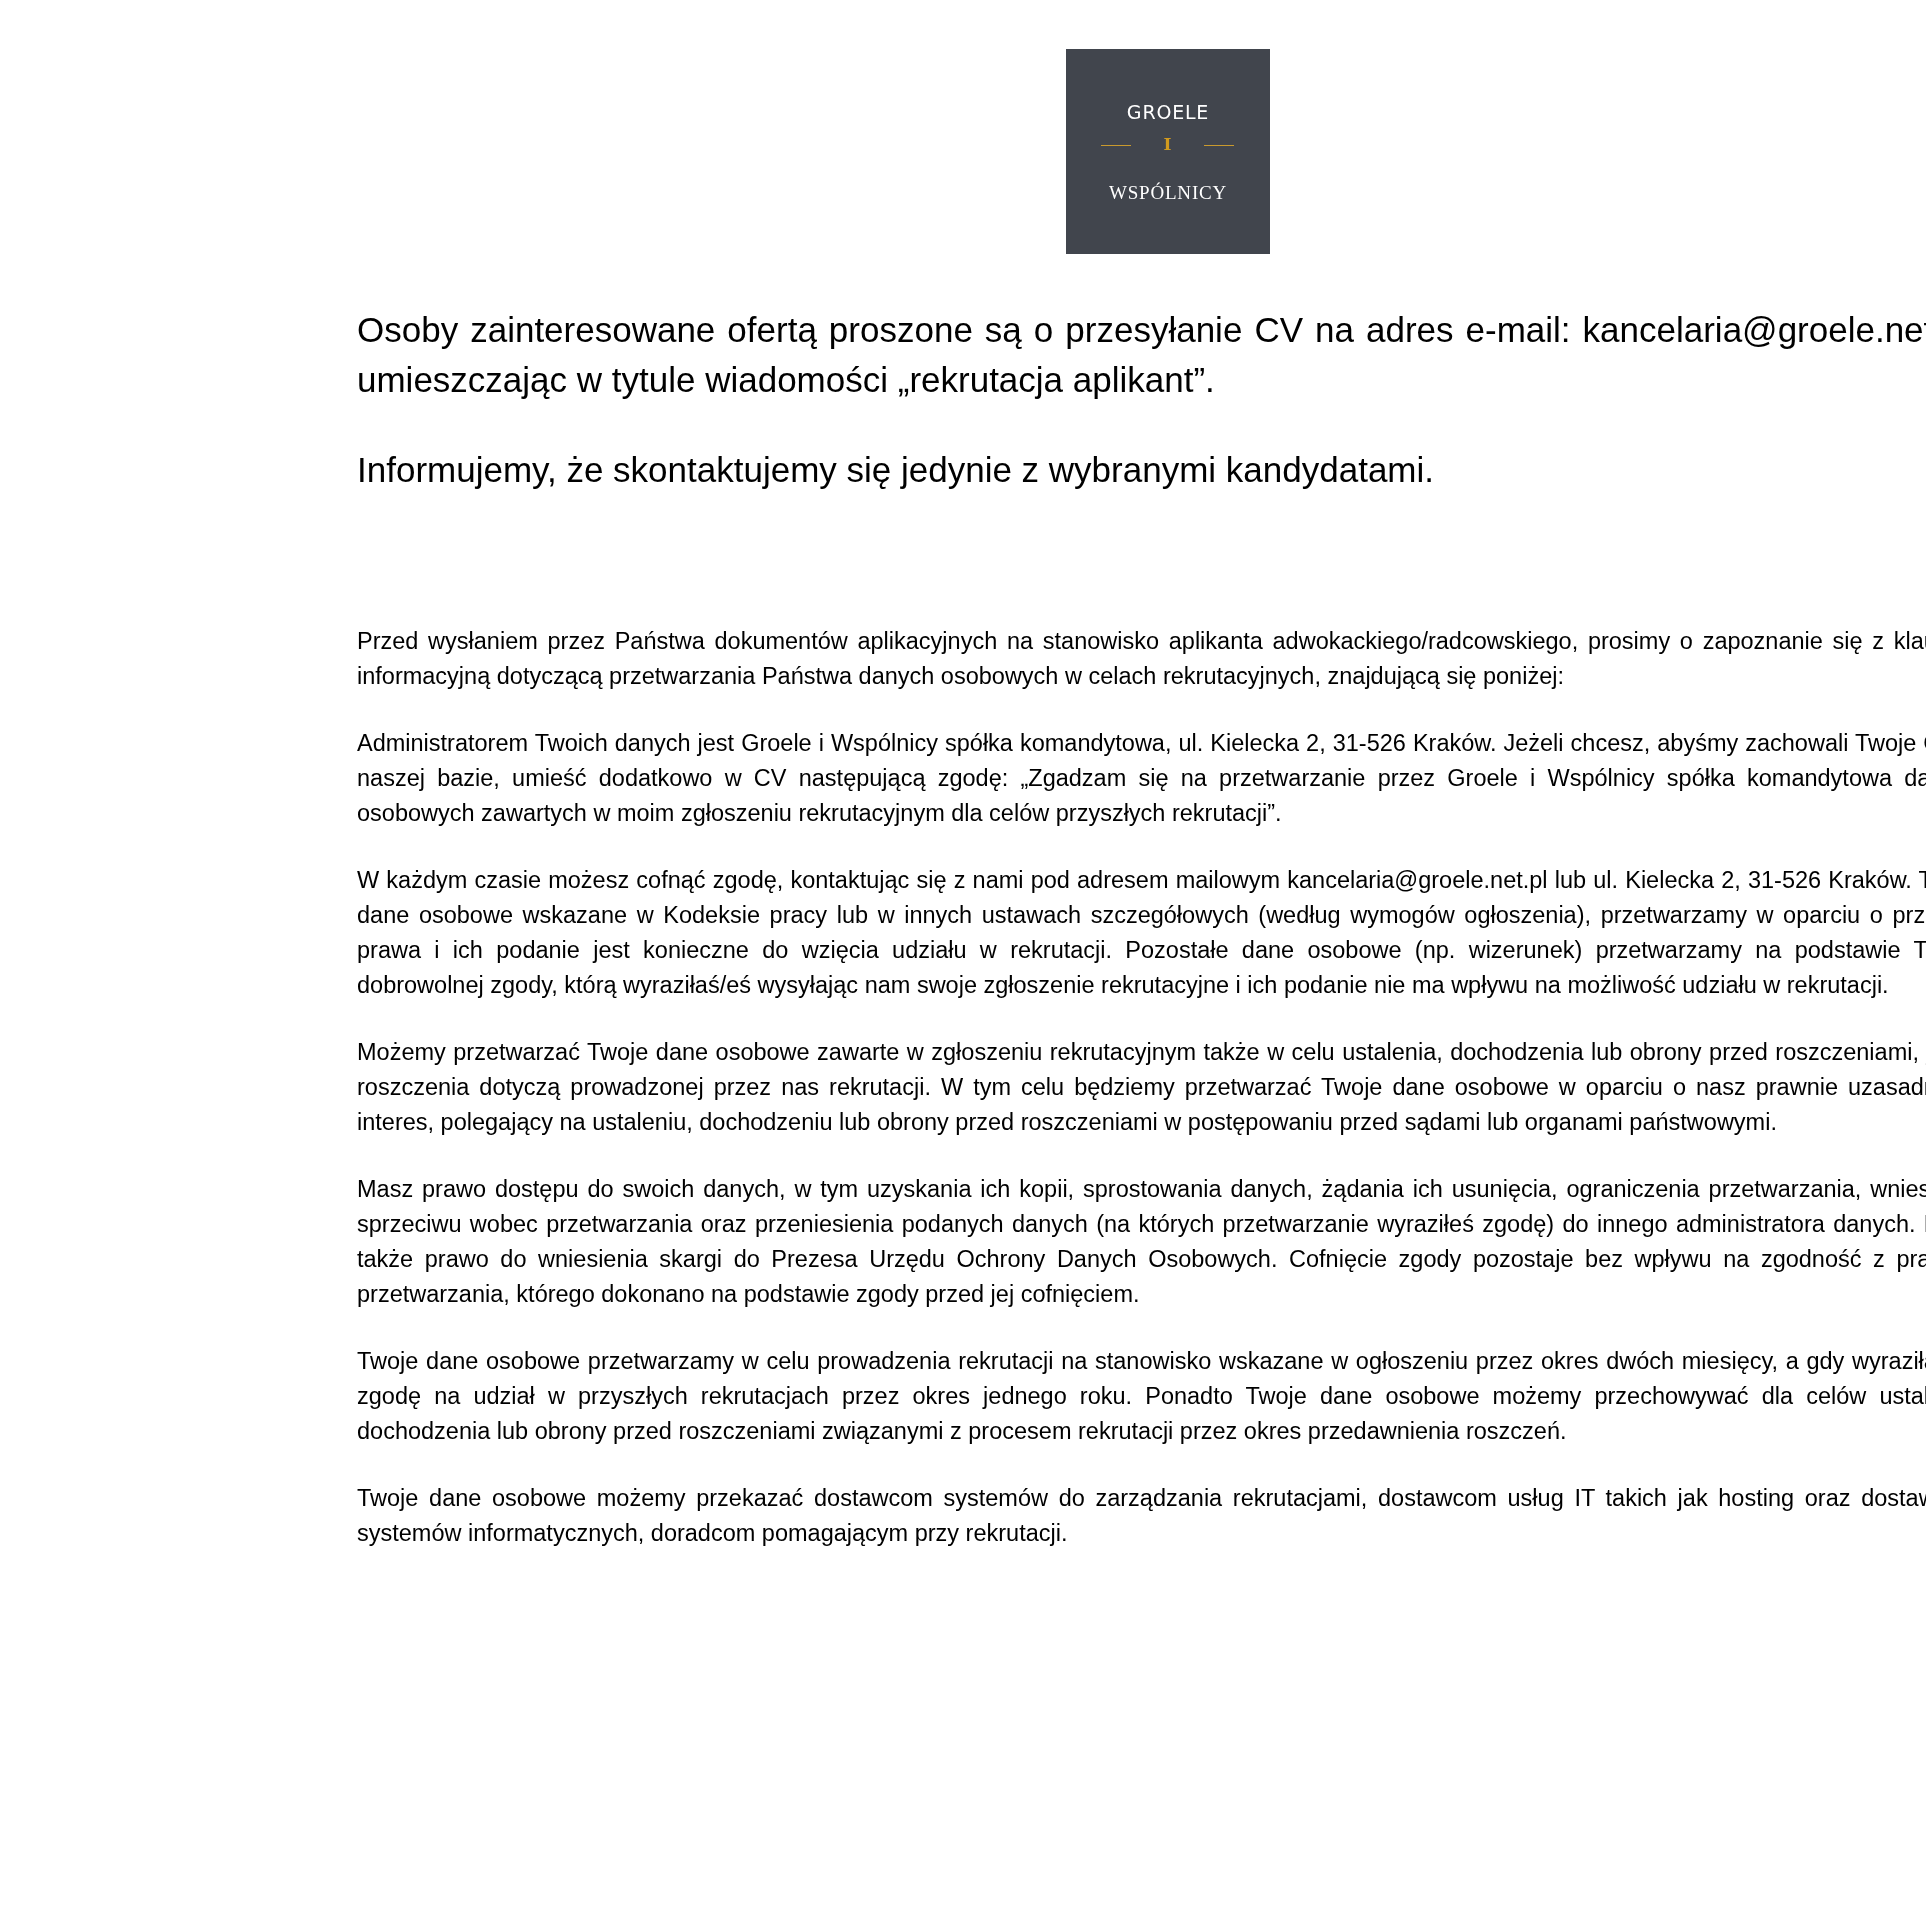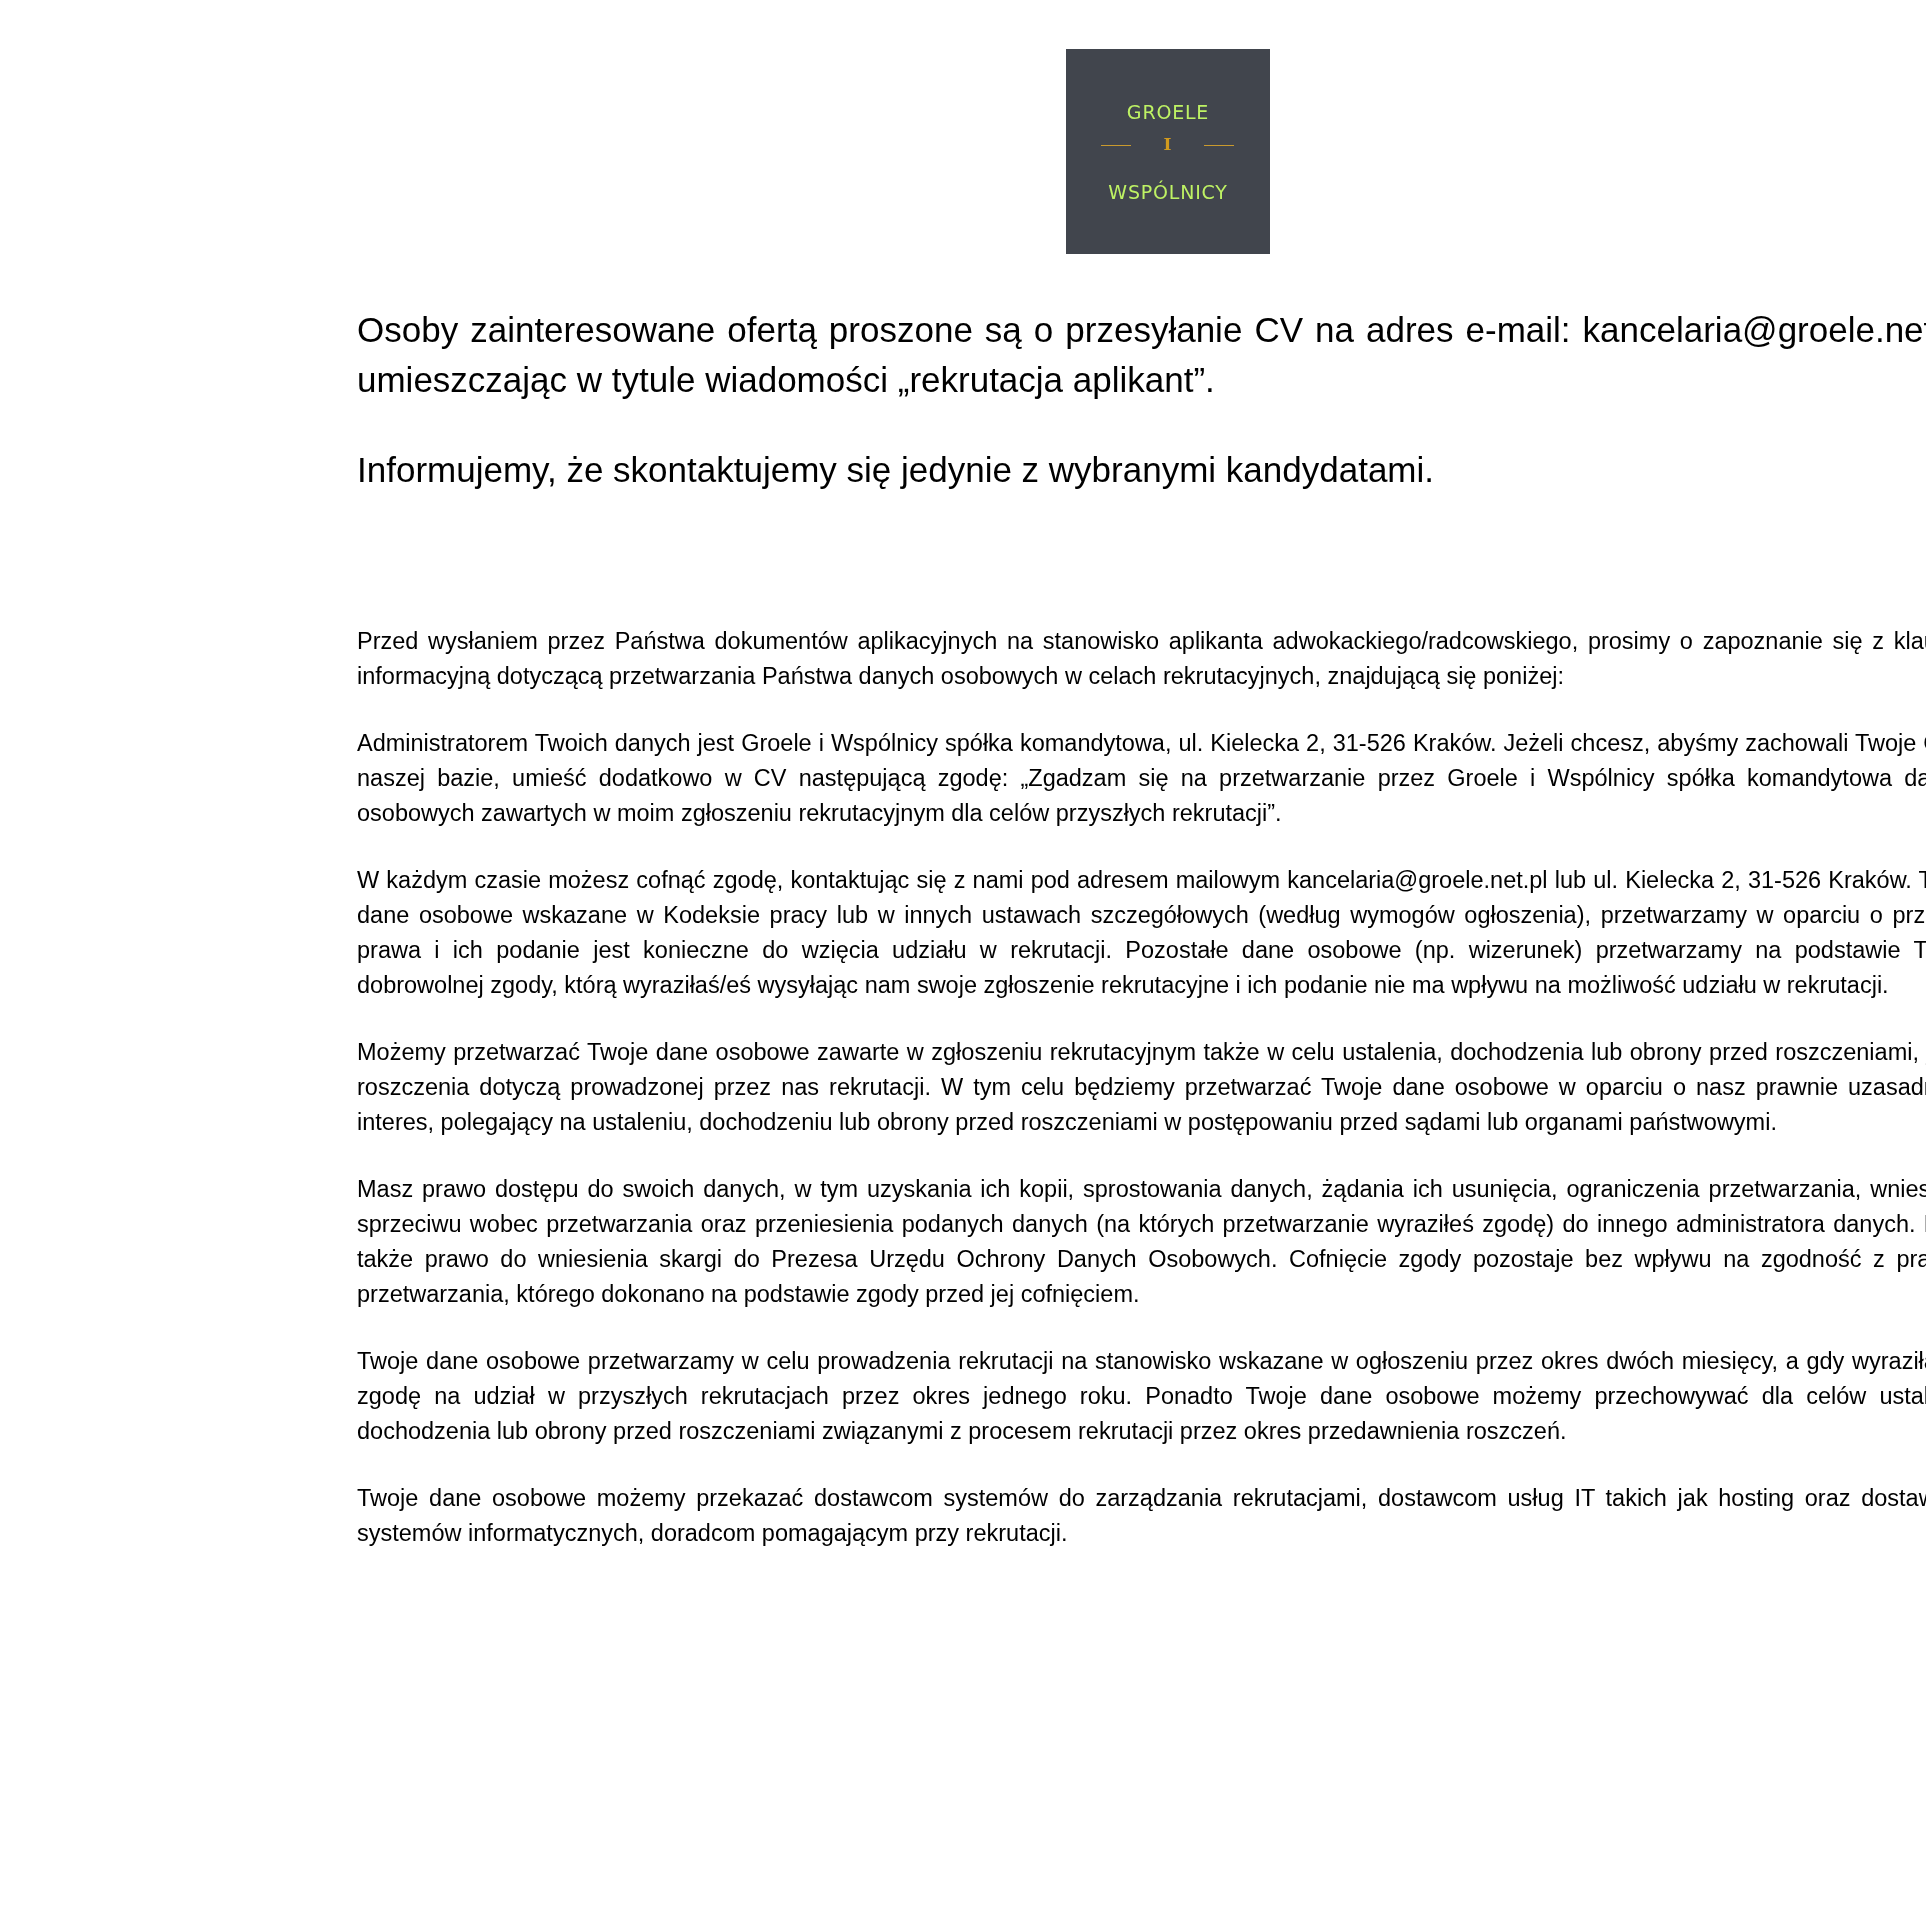--- a/index.html
+++ b/index.html
@@ -22,28 +22,28 @@
       width: 204px;
       height: 205px;
       background: #41454d;
       box-sizing: border-box;
     }
     .logo-line1, .logo-line2 {
       position: absolute;
       left: 0;
       width: 100%;
       text-align: center;
-      color: #bef264;
+      color: #ffffff;
       font-family: "DejaVu Sans", sans-serif;
       font-size: 19px;
       letter-spacing: 0.8px;
       line-height: 1;
     }
     .logo-line1 { top: 54px; }
-    .logo-line2 { top: 134px; }
+    .logo-line2 { top: 134px; font-family: Liberation Serif, serif; }
     .logo-divider {
       position: absolute;
       left: 35px;
       top: 85px;
       width: 133px;
       height: 23px;
     }
     .logo-rule {
       position: absolute;
       top: 10.8px;

